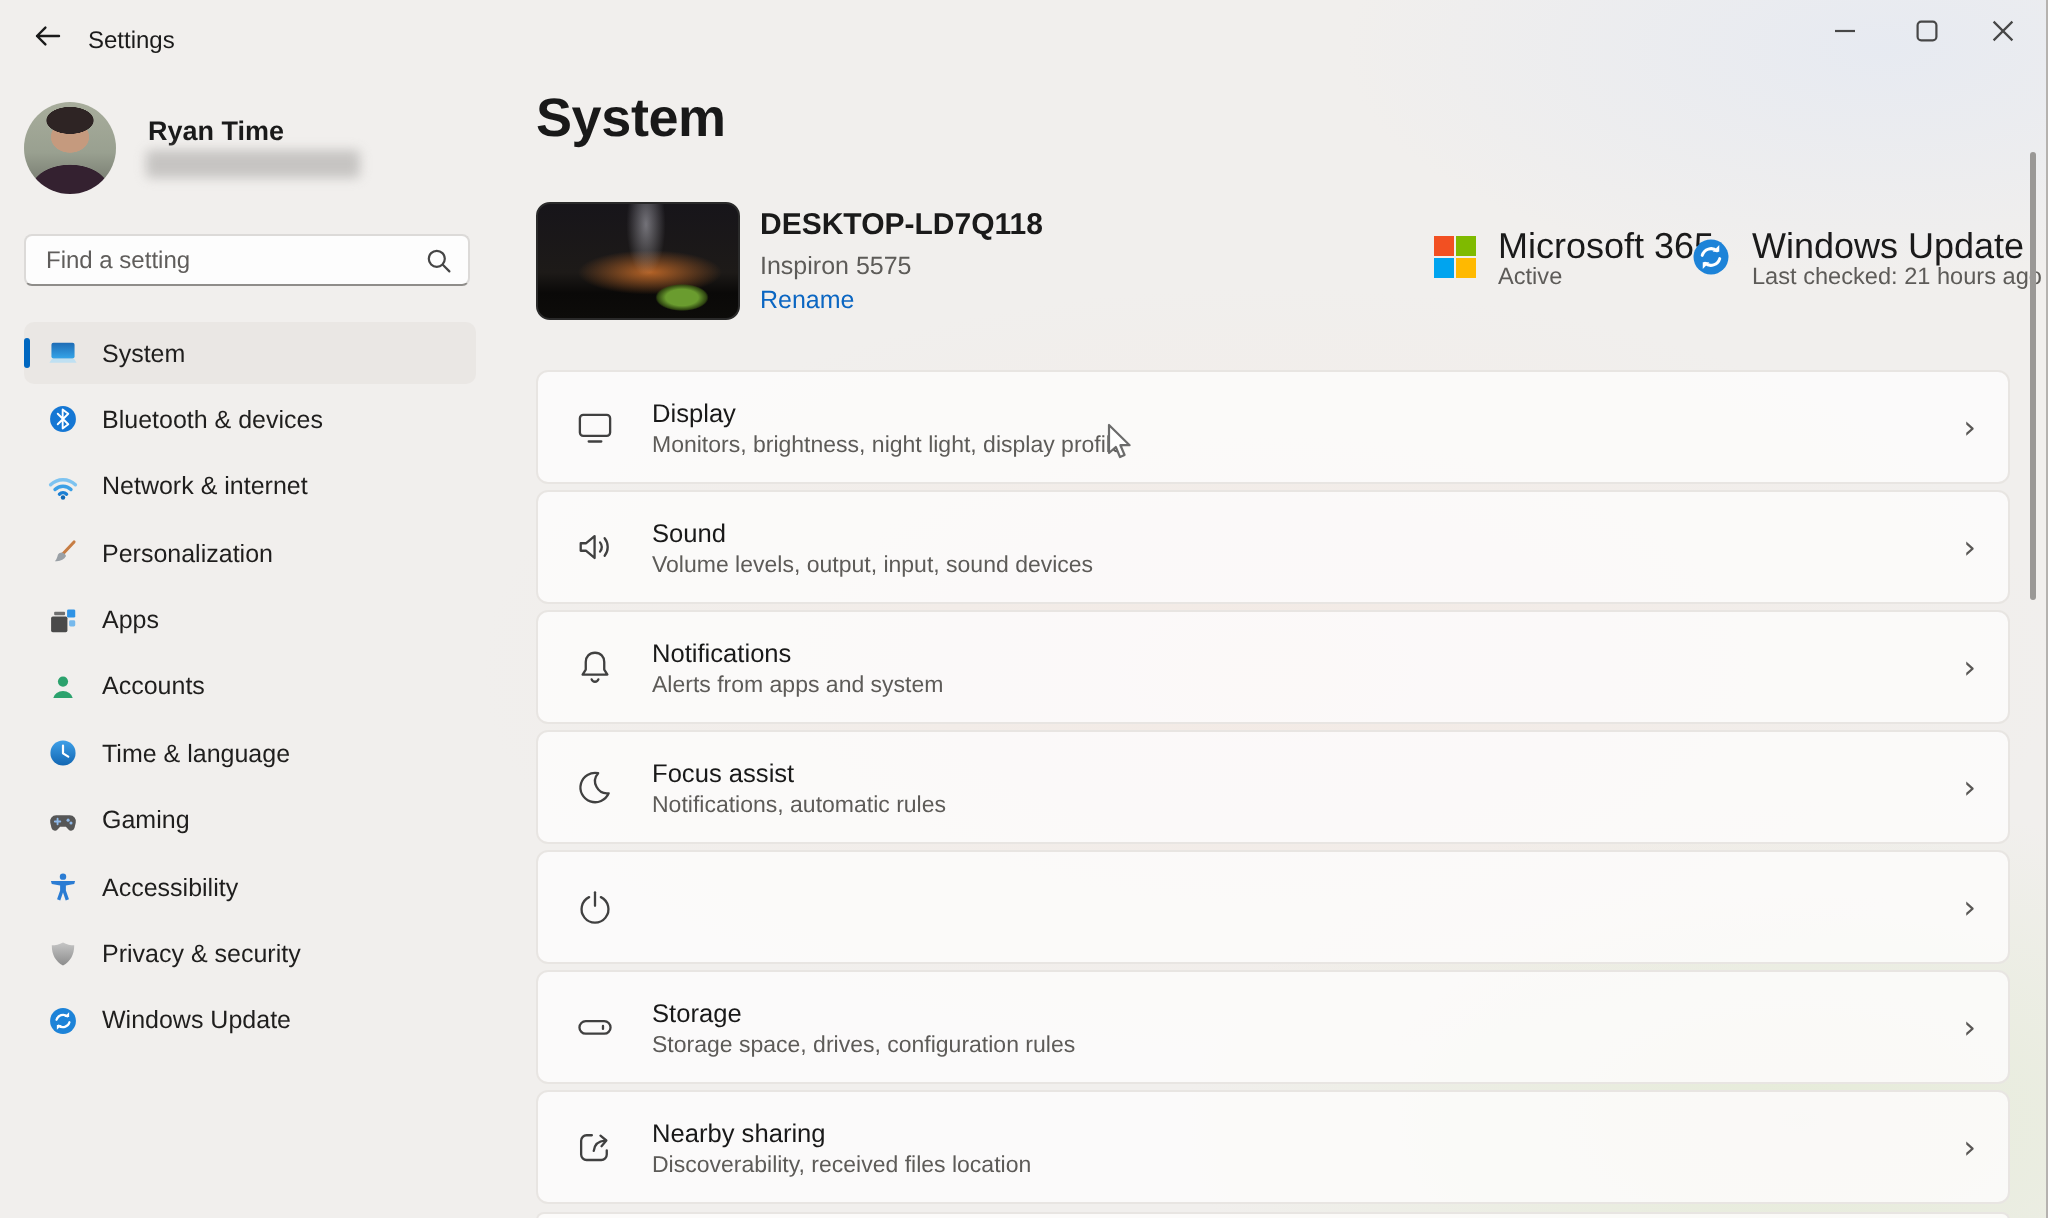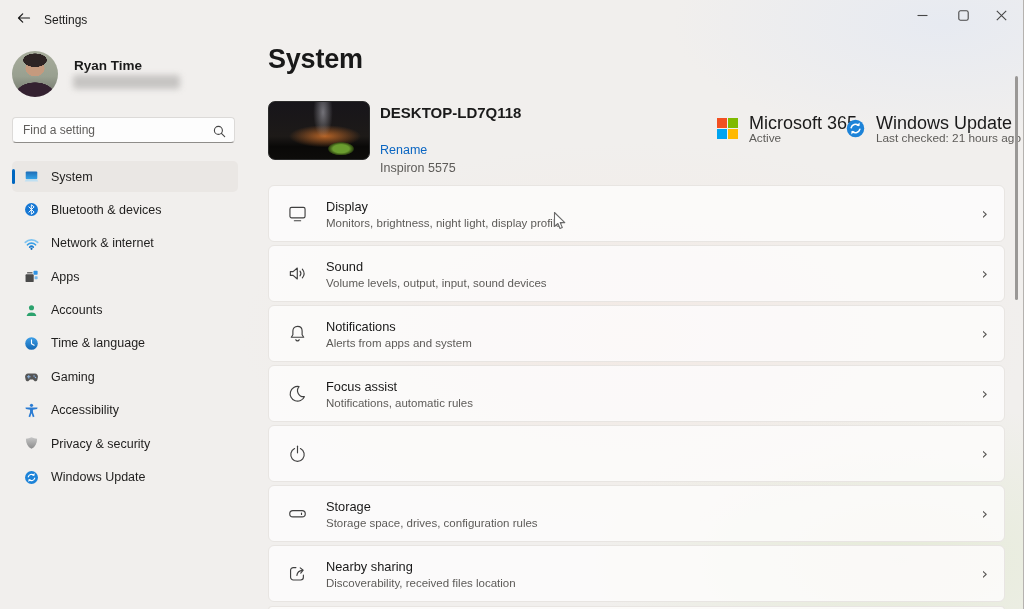--- a/index.html
+++ b/index.html
@@ -55,21 +55,21 @@
   .page-title { position:absolute; left:268px; top:44px; font-size:27px; font-weight:600;
     letter-spacing:-0.2px; color:#191919; }
   .thumb { position:absolute; left:268px; top:101px; width:102px; height:59px; border-radius:7px;
     background:
       radial-gradient(14% 65% at 54% 18%, rgba(205,205,215,0.5), rgba(205,205,215,0) 70%),
       radial-gradient(18% 16% at 72% 82%, #6a9c2f 45%, rgba(52,78,18,0.85) 68%, rgba(52,78,18,0) 74%),
       radial-gradient(48% 26% at 56% 60%, rgba(205,110,40,0.85), rgba(205,110,40,0) 75%),
       linear-gradient(180deg, #17151a 0%, #1d1a18 60%, #0a0908 78%, #0d0c0a 100%);
     border:1px solid #2a2a2a; }
   .dev-name  { position:absolute; left:380px; top:104px; font-size:15px; font-weight:bold; }
-  .dev-model { position:absolute; left:380px; top:126px; font-size:12.5px; color:#5d5b58;margin-top:35px; }
+  .dev-model { position:absolute; left:380px; top:126px; font-size:12.5px; color:#5d5b58; }
   .dev-rename{ position:absolute; left:380px; top:143px; font-size:12.5px; color:#0b66c2; cursor:default; }
   .stat-icon { position:absolute; }
   .ms-logo { left:717px; top:118px; }
   .wu-icon { left:844px; top:117px; }
   .stat-title { position:absolute; font-size:18px; font-weight:normal; }
   .stat-sub   { position:absolute; font-size:11.8px; color:#5d5b58; }
   .st1 { left:749px; top:113px; } .ss1 { left:749px; top:131px; }
   .st2 { left:876px; top:113px; } .ss2 { left:876px; top:131px; }
   
   .rows { position:absolute; left:268px; top:185px; width:737px; }
@@ -251,20 +251,26 @@
     <span class="side-label">Bluetooth &amp; devices</span>
   </div>
 
   <div class="side-item">
     <svg class="sicn" viewBox="0 0 20 20">
           <use href="#ic-network"></use>
         </svg>
     <span class="side-label">Network &amp; internet</span>
   </div>
 
+  <div class="side-item">
+    <svg class="sicn" viewBox="0 0 20 20">
+          <use href="#ic-personalization"></use>
+        </svg>
+    <span class="side-label">Personalization</span>
+  </div>
 
   <div class="side-item">
     <svg class="sicn" viewBox="0 0 20 20">
           <use href="#ic-apps"></use>
         </svg>
     <span class="side-label">Apps</span>
   </div>
 
   <div class="side-item">
     <svg class="sicn" viewBox="0 0 20 20">

